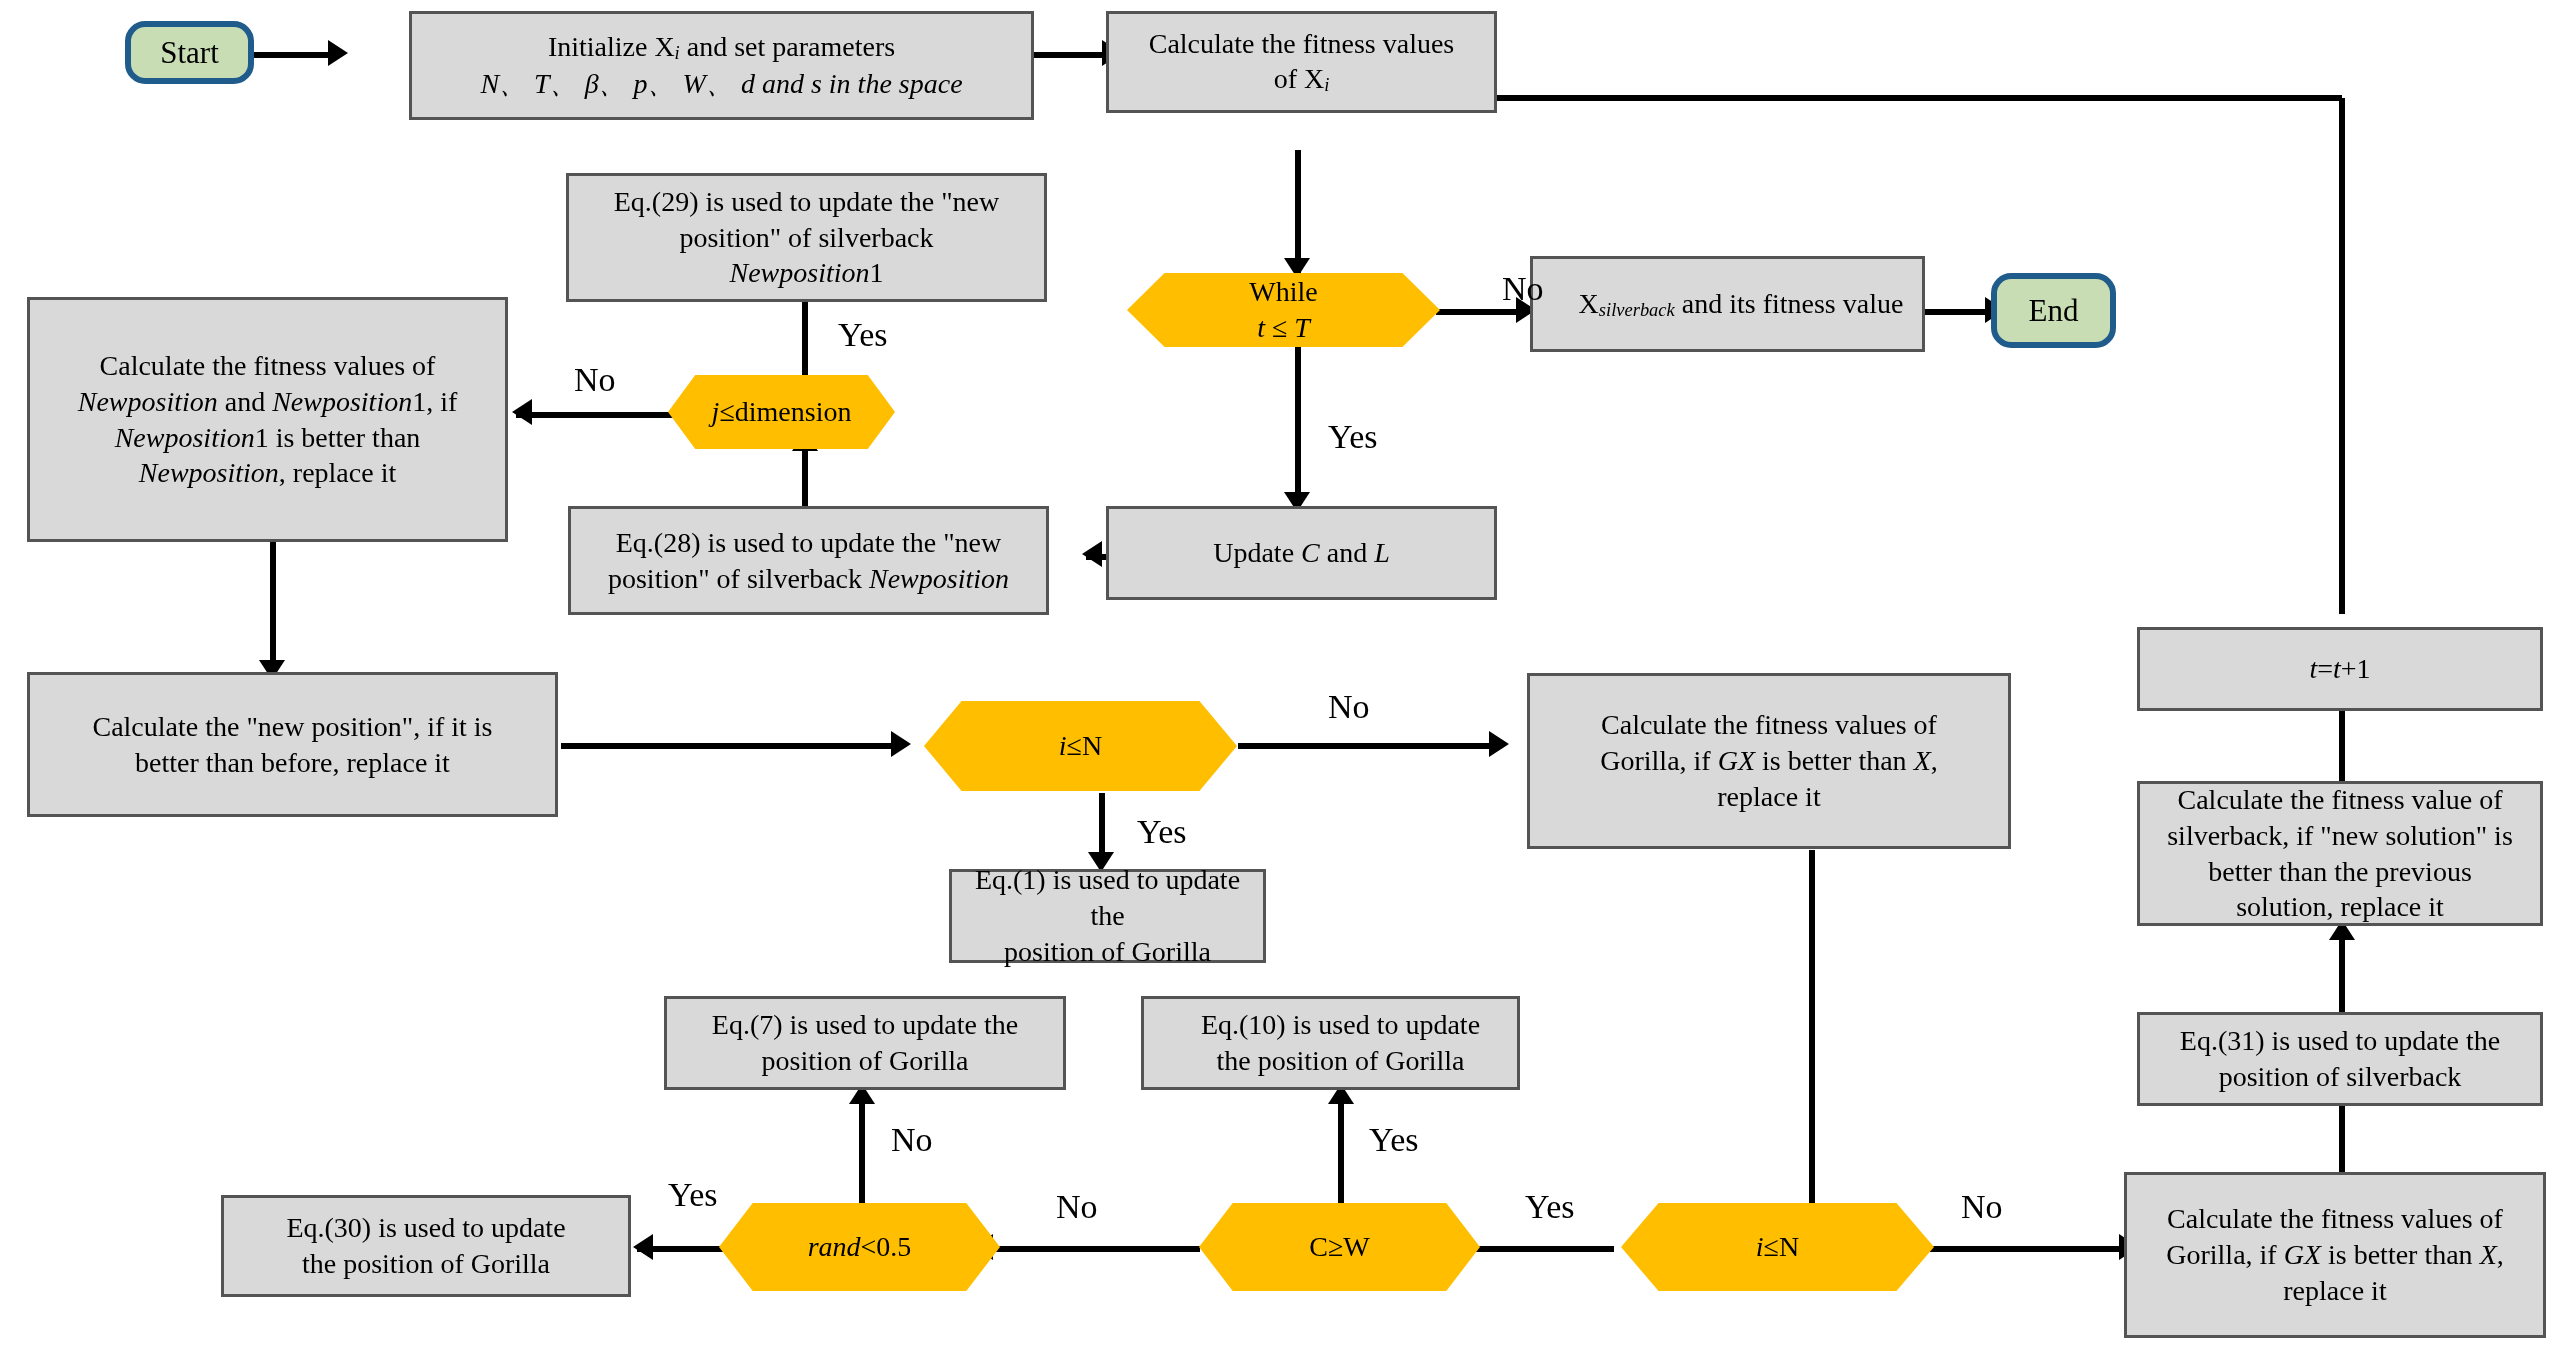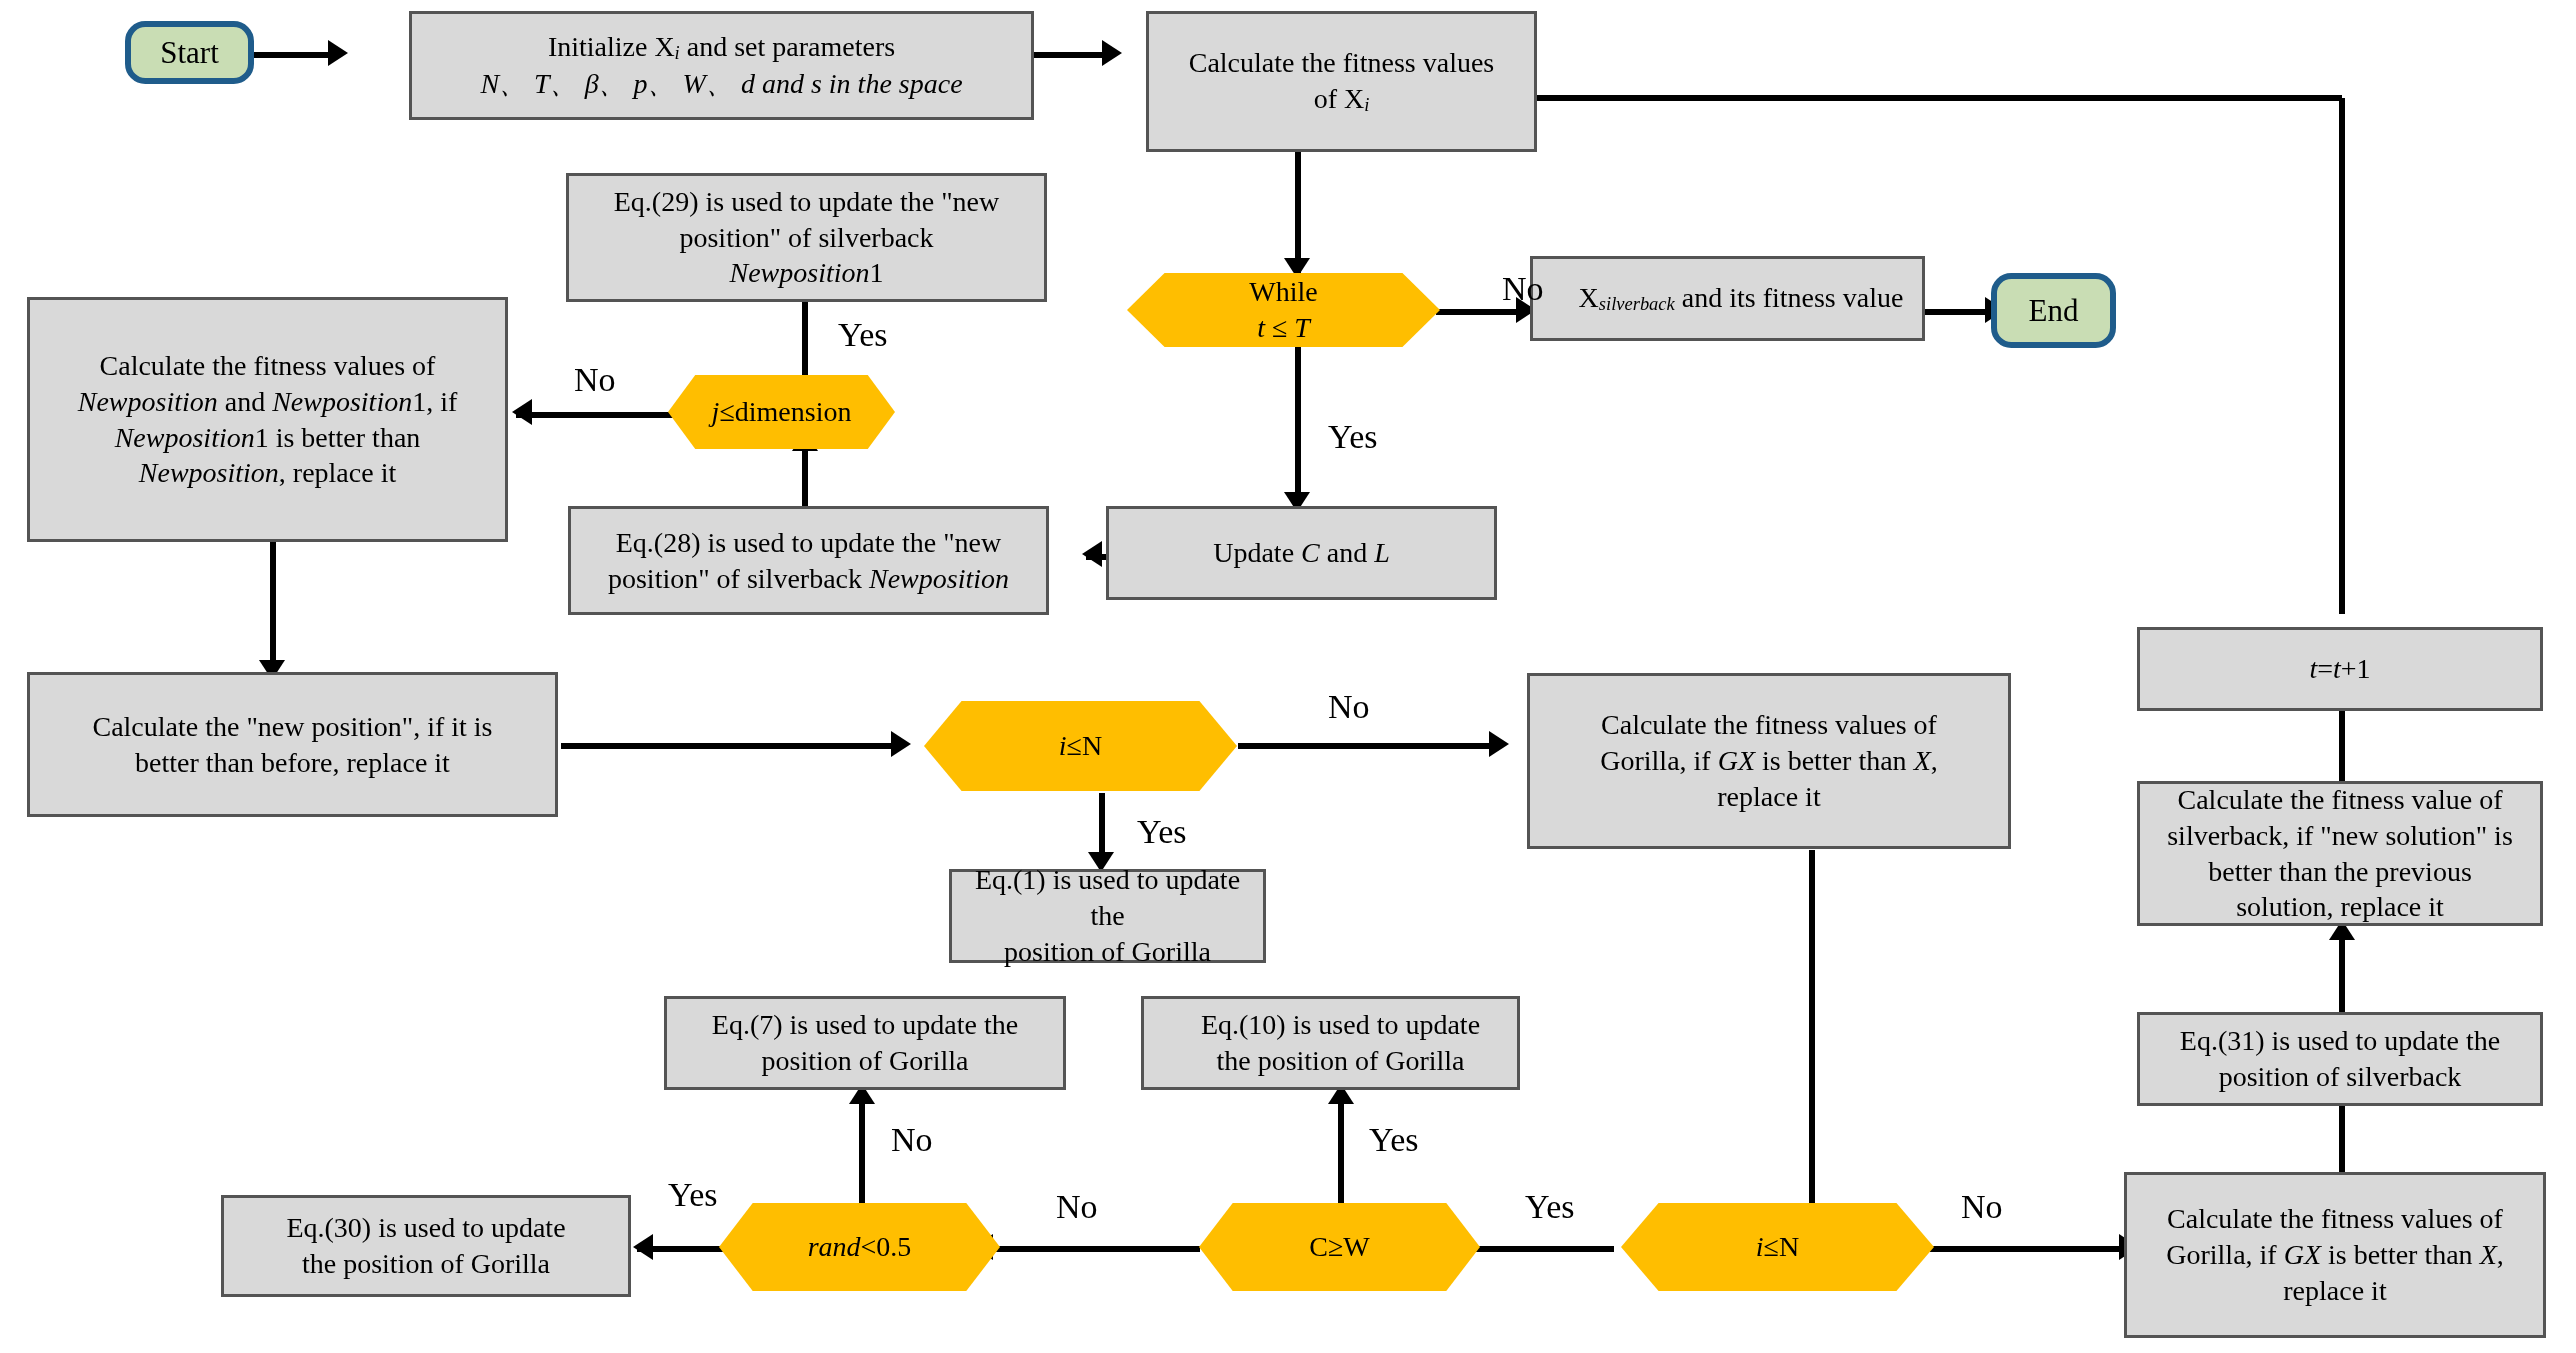--- a/index.html
+++ b/index.html
@@ -128,35 +128,35 @@
     <span class="txt">Start</span>
   </div>
 
   <div class="node proc fs36" style="left:409px;top:11px;width:625px;height:109px;">
     <span class="txt">
       <span>Initialize X</span><span class="sub">i</span><span> and set parameters</span><br>
       <span class="it">N、 T、 β、 p、 W、 d and s in the space</span>
     </span>
   </div>
 
-  <div class="node proc fs36" style="left:1106px;top:11px;width:391px;height:141px;margin-left:40px;">
+  <div class="node proc fs36" style="left:1106px;top:11px;width:391px;height:102px;">
     <span class="txt">
       <span>Calculate the fitness values</span><br>
       <span>of X</span><span class="sub">i</span>
     </span>
   </div>
 
   <div class="node dec fs36" style="left:1127px;top:273px;width:313px;height:74px;">
     <span class="txt">
       <span>While</span><br>
       <span class="it">t ≤ T</span>
     </span>
   </div>
 
-  <div class="node proc fs36" style="left:1530px;top:256px;width:395px;height:85px;padding-left:27px;">
+  <div class="node proc fs36" style="left:1530px;top:256px;width:395px;height:96px;padding-left:27px;">
     <span class="txt">
       <span>X</span><span class="sub">silverback</span><span> and its fitness value</span>
     </span>
   </div>
 
   <div class="node term fs40" style="left:1991px;top:273px;width:125px;height:75px;">
     <span class="txt">End</span>
   </div>
 
   <div class="node proc fs36" style="left:1106px;top:506px;width:391px;height:94px;">

